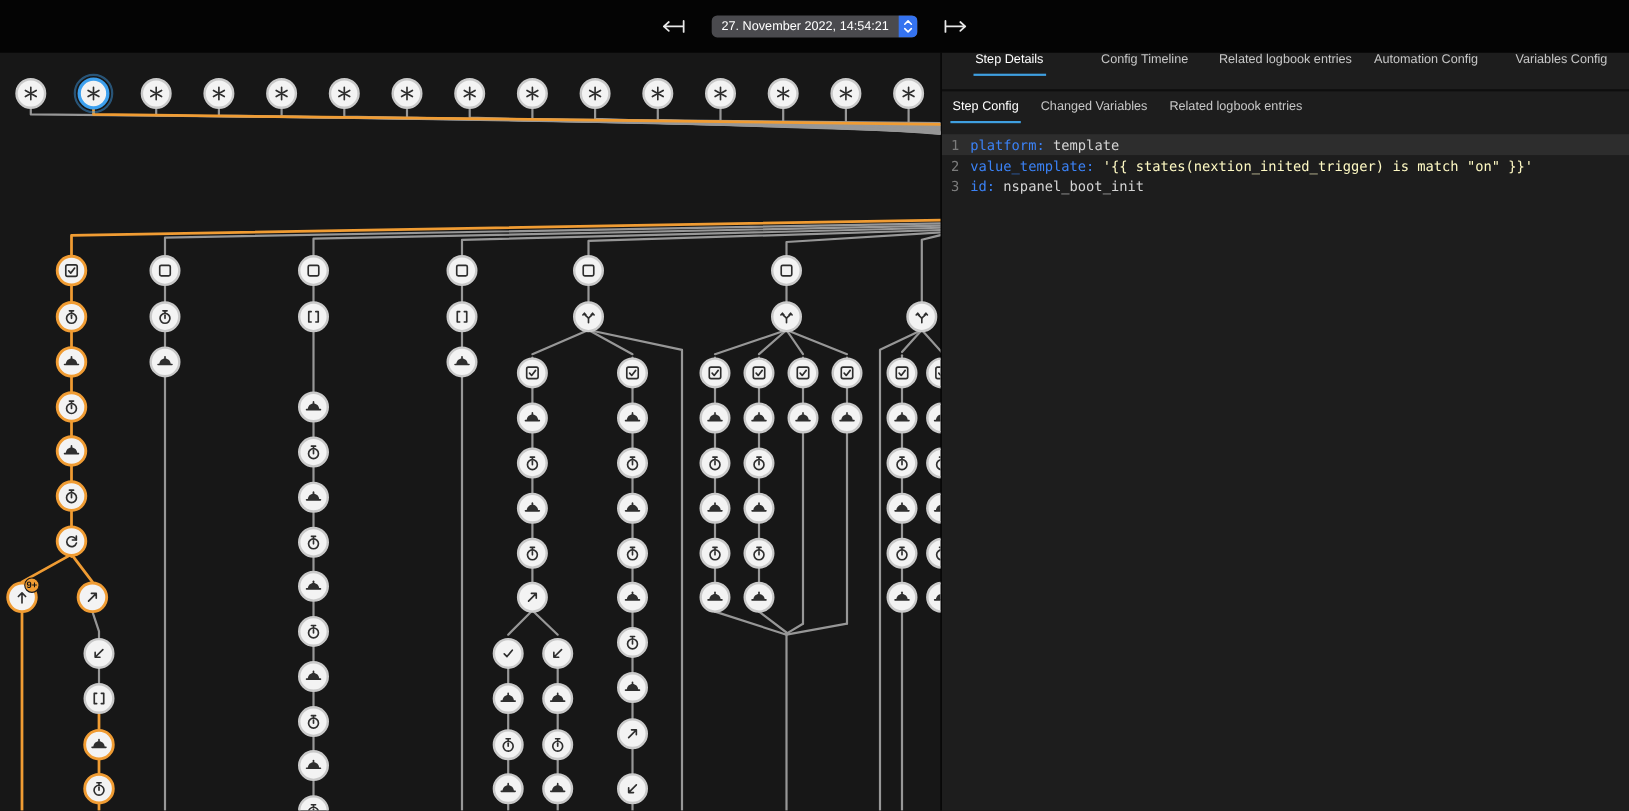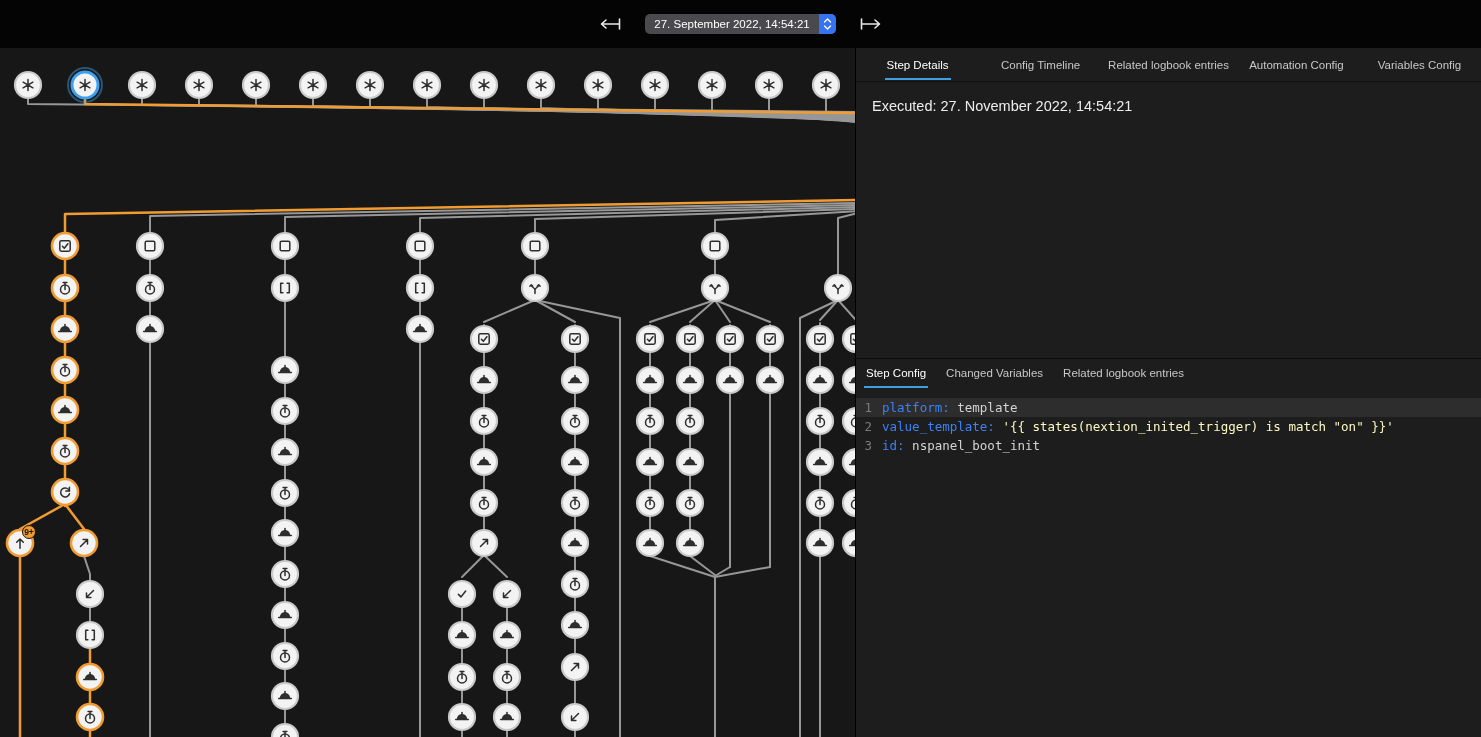--- a/index.html
+++ b/index.html
@@ -23,21 +23,21 @@
   .graph-panel svg { position: absolute; inset: 0; }
   .right-panel { flex: 1; background: #1d1d1d; display: flex; flex-direction: column; overflow: hidden; }
 
   
   .tabbar { display: flex; align-items: stretch; }
   .tabbar.top { height: 34px; border-bottom: 1px solid #101010; }
   .tabbar.bottom { height: 28px; border-top: 1px solid #0c0c0c; justify-content: flex-start; }
   .tab { background: none; border: none; color: #c7c7c7; font-size: 11.5px;
          font-family: "Liberation Sans", sans-serif; display: flex; align-items: center;
          justify-content: center; cursor: pointer; white-space: nowrap; position: relative; }
-  .tabbar.top .tab { flex: 1 1 0; padding: 12px 4px; }
+  .tabbar.top .tab { flex: 1 1 0; padding: 12px 4px; align-items: flex-end; }
   .tabbar.bottom .tab { padding: 0 8px; }
   .tab.active { color: #ffffff; }
   .tab .lbl { position: relative; padding: 9px 2px; }
   .tab.active .lbl::after { content: ""; position: absolute; left: 0; right: 0; bottom: 0;
                             height: 2px; background: #3f9fe0; }
 
   
   .detail-content { height: 276px; padding: 16px; font-size: 14.5px; color: #ededed; }
 
   
@@ -53,21 +53,21 @@
 </head>
 <body>
 
 <header class="topbar">
   <button class="nav-btn">
     <svg width="22" height="12" viewBox="0 0 22 12" fill="none" stroke="#e8e8e8" stroke-width="1.6" stroke-linecap="round" stroke-linejoin="round">
       <path d="M20.5 1 V11 M2.5 6 H20 M7 2 L2.5 6 L7 10"></path>
     </svg>
   </button>
   <div class="run-select">
-    <span class="label">27. September 2022, 14:54:21</span>
+    <span class="label">27. November 2022, 14:54:21</span>
     <span class="stepper">
       <svg width="9" height="14" viewBox="0 0 9 14" fill="none" stroke="#ffffff" stroke-width="1.4" stroke-linecap="round" stroke-linejoin="round">
         <path d="M1.5 5 L4.5 2 L7.5 5 M1.5 9 L4.5 12 L7.5 9"></path>
       </svg>
     </span>
   </div>
   <button class="nav-btn">
     <svg width="22" height="12" viewBox="0 0 22 12" fill="none" stroke="#e8e8e8" stroke-width="1.6" stroke-linecap="round" stroke-linejoin="round">
       <path d="M1.5 1 V11 M2 6 H19.5 M15 2 L19.5 6 L15 10"></path>
     </svg>
@@ -906,23 +906,20 @@
           <span class="lbl">Related logbook entries</span>
         </button>
       <button class="tab">
           <span class="lbl">Automation Config</span>
         </button>
       <button class="tab">
           <span class="lbl">Variables Config</span>
         </button>
     </div>
 
-    <div class="detail-content">
-      <p>Executed: 27. November 2022, 14:54:21</p>
-    </div>
 
     <div class="tabbar bottom">
       <button class="tab active">
           <span class="lbl">Step Config</span>
         </button>
       <button class="tab">
           <span class="lbl">Changed Variables</span>
         </button>
       <button class="tab">
           <span class="lbl">Related logbook entries</span>

